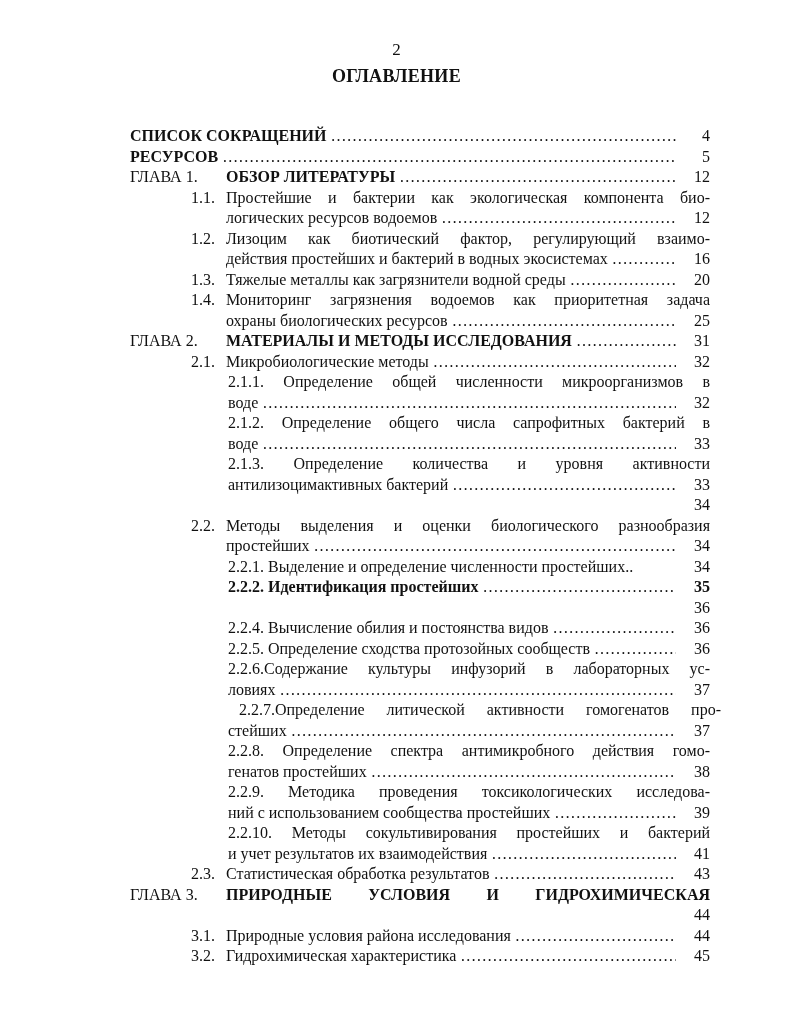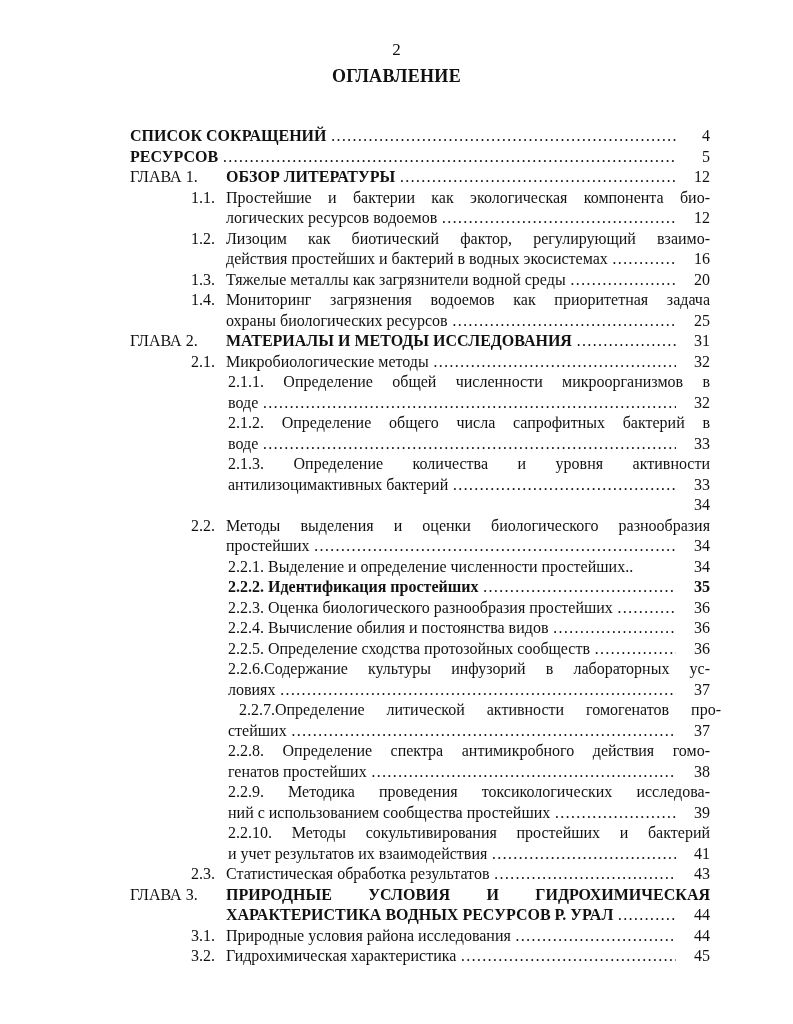--- a/index.html
+++ b/index.html
@@ -108,21 +108,20 @@
     </div>
     <div class="row" style="top: 430.5px; left: 0px; width: 793px;">
       <span class="txt" style="left: 228px; width: 460px;">2.2.1.  Выделение и определение численности простейших..</span>
       <span class="pg">34</span>
     </div>
     <div class="row" style="top: 451px; left: 0px; width: 793px; font-weight: bold;">
       <span class="txt dots" style="left: 228px; width: 448px;">2.2.2. Идентификация простейших</span>
       <span class="pg">35</span>
     </div>
     <div class="row" style="top: 471.5px; left: 0px; width: 793px;">
-      <span class="txt dots" style="left: 228px; width: 448px;">2.2.3. Оценка биологического разнообразия простейших</span>
       <span class="pg">36</span>
     </div>
     <div class="row" style="top: 492px; left: 0px; width: 793px;">
       <span class="txt dots" style="left: 228px; width: 448px;">2.2.4. Вычисление обилия и постоянства видов</span>
       <span class="pg">36</span>
     </div>
     <div class="row" style="top: 512.5px; left: 0px; width: 793px;">
       <span class="txt dots" style="left: 228px; width: 448px;">2.2.5. Определение сходства протозойных сообществ</span>
       <span class="pg">36</span>
     </div>
@@ -164,21 +163,20 @@
     <div class="row" style="top: 738px; left: 0px; width: 793px;">
       <span class="num" style="left: 150px; width: 65px; text-align: right;">2.3.</span>
       <span class="txt dots" style="left: 226px; width: 450px;">Статистическая обработка результатов</span>
       <span class="pg">43</span>
     </div>
     <div class="row" style="top: 758.5px; left: 0px; width: 793px;">
       <span class="num" style="left: 130px; width: 80px; text-align: left;">ГЛАВА 3.</span>
       <span class="txt b just" style="left: 226px; width: 484px;">ПРИРОДНЫЕ УСЛОВИЯ И ГИДРОХИМИЧЕСКАЯ</span>
     </div>
     <div class="row" style="top: 779px; left: 0px; width: 793px;">
-      <span class="txt b dots" style="left: 226px; width: 450px;">ХАРАКТЕРИСТИКА ВОДНЫХ РЕСУРСОВ Р. УРАЛ</span>
       <span class="pg">44</span>
     </div>
     <div class="row" style="top: 799.5px; left: 0px; width: 793px;">
       <span class="num" style="left: 150px; width: 65px; text-align: right;">3.1.</span>
       <span class="txt dots" style="left: 226px; width: 450px;">Природные условия района исследования</span>
       <span class="pg">44</span>
     </div>
     <div class="row" style="top: 820px; left: 0px; width: 793px;">
       <span class="num" style="left: 150px; width: 65px; text-align: right;">3.2.</span>
       <span class="txt dots" style="left: 226px; width: 450px;">Гидрохимическая характеристика</span>

